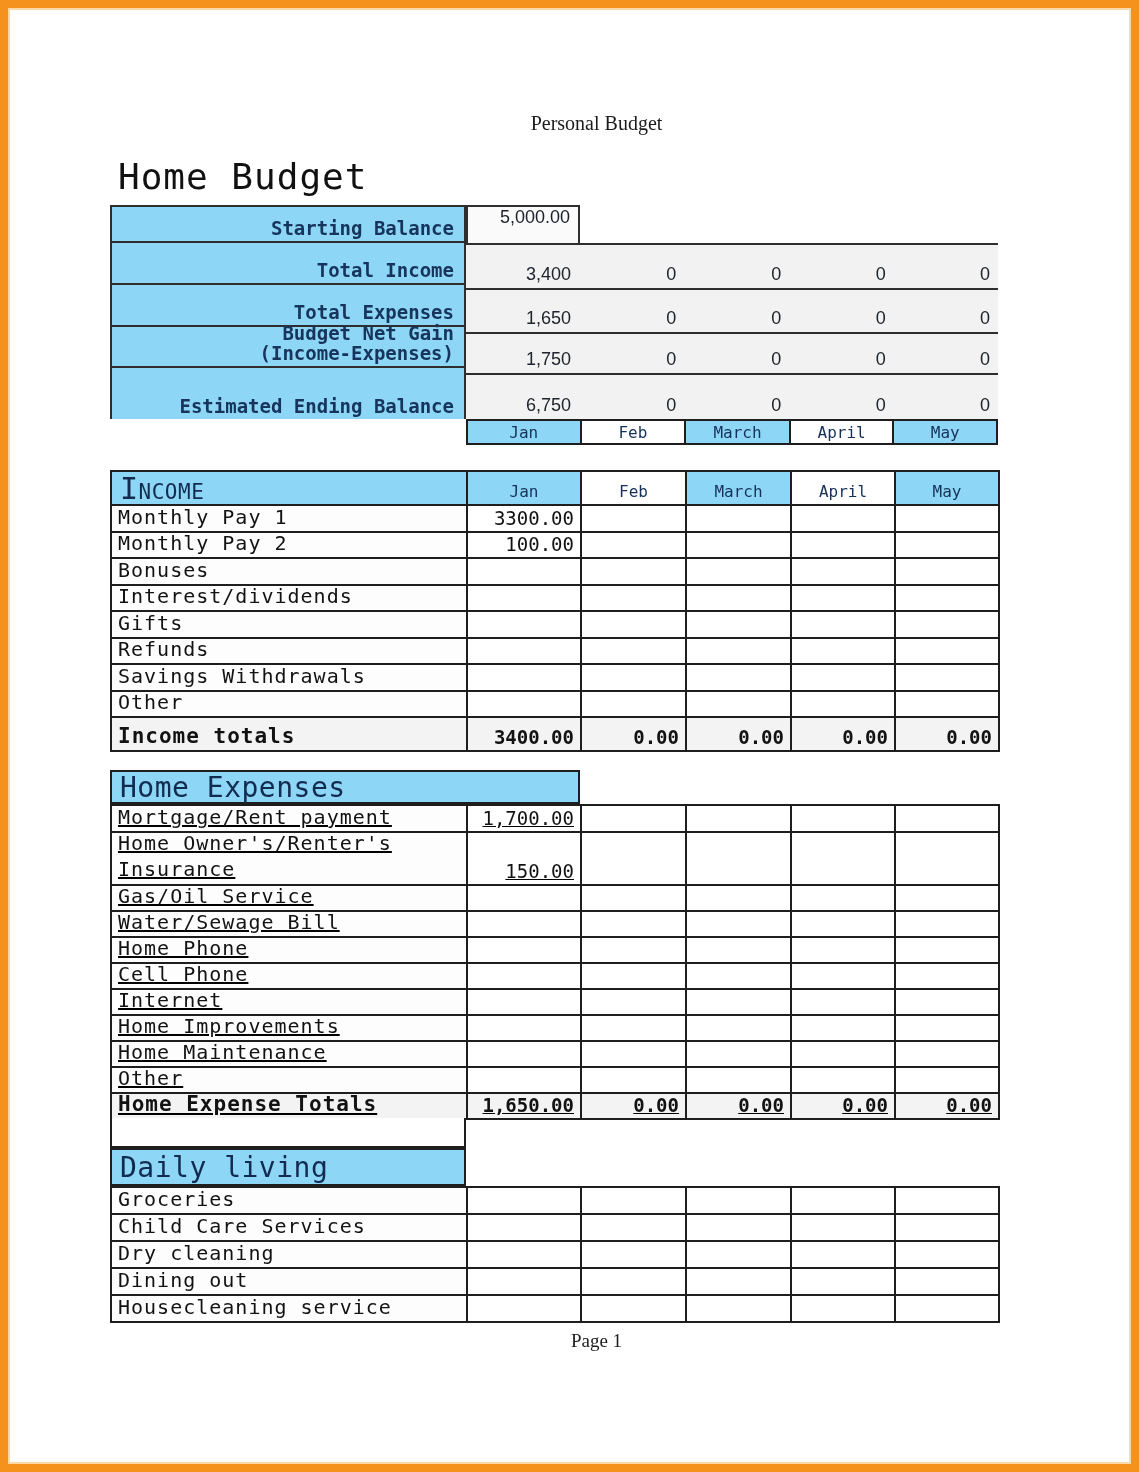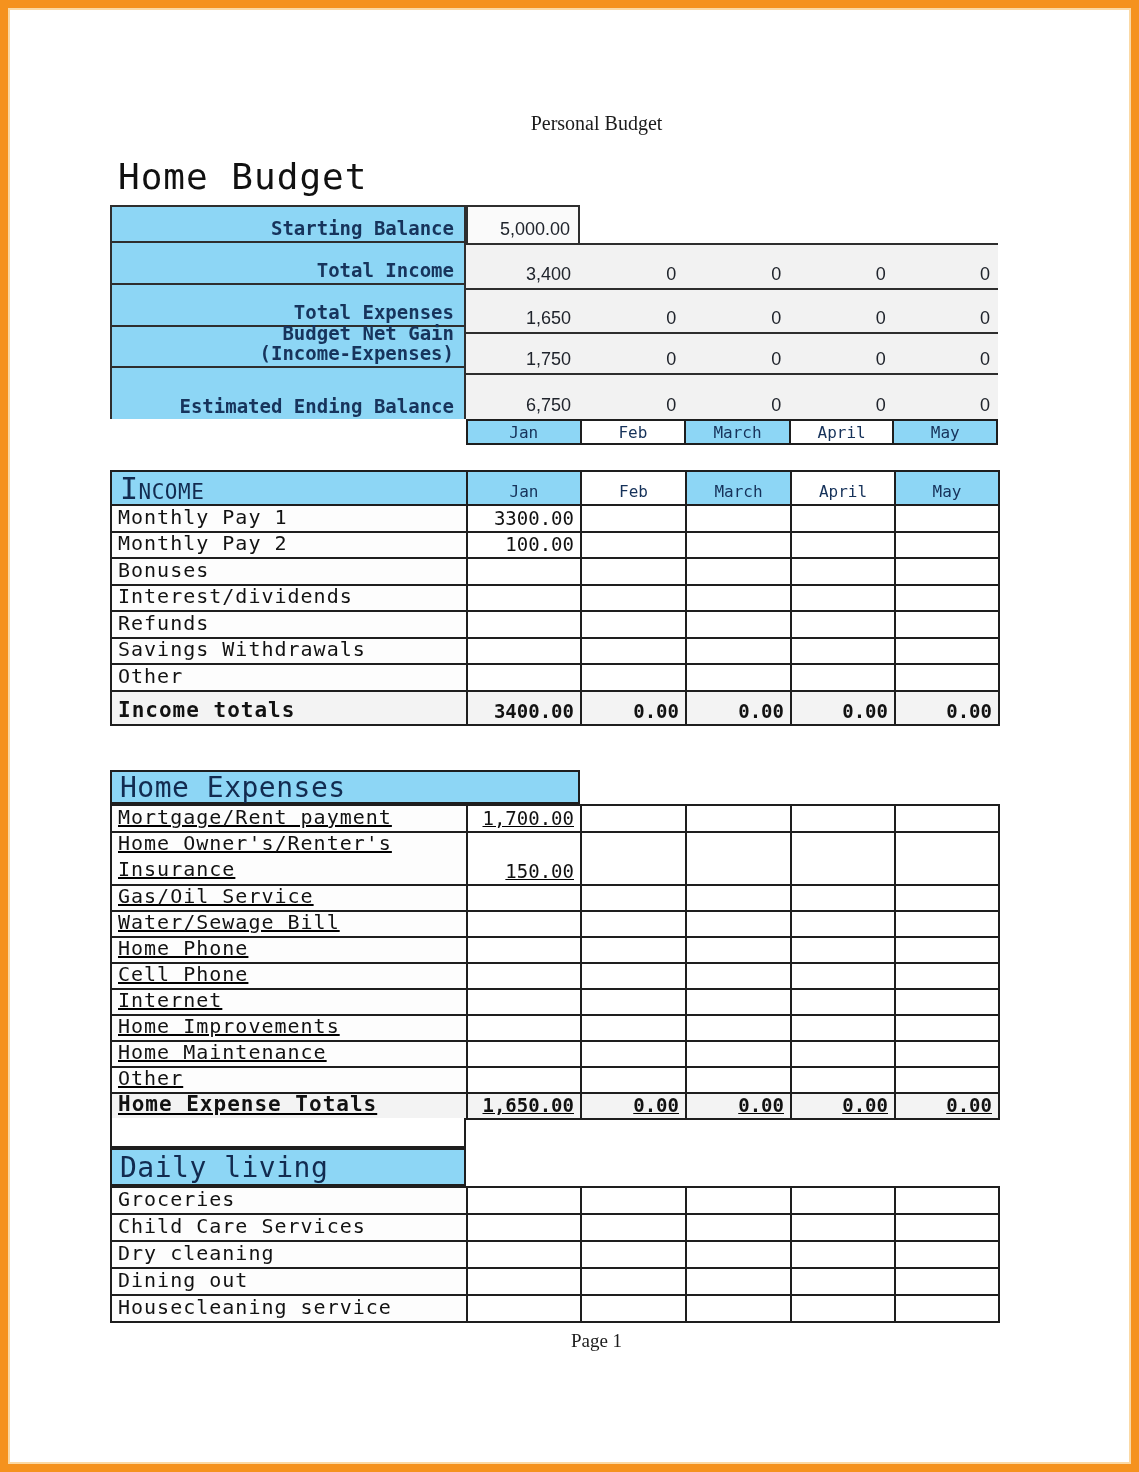--- a/index.html
+++ b/index.html
@@ -30,21 +30,21 @@
   .sum-lrow{
     box-sizing:border-box;border-bottom:2px solid #2E2E2E;
     display:flex;align-items:flex-end;justify-content:flex-end;
     padding:0 10px 3px 0;
     font-weight:bold;font-size:19px;color:#17345C;line-height:20px;text-align:right;
   }
   #sb-cell{
     left:458px;top:197px;width:114px;height:40px;box-sizing:border-box;
     background:#FAFAFA;border:2px solid #2E2E2E;
     display:flex;align-items:flex-end;justify-content:flex-end;
-    padding:0 8px 3px 0;font-size:18px;color:#20242c;
+    padding:0 8px 15px 0;font-size:18px;color:#20242c;
   }
   #sum-values{
     left:458px;top:235px;width:532px;height:176px;box-sizing:border-box;
     background:#F2F2F2;border-top:2px solid #2E2E2E;
     display:flex;flex-direction:column;
   }
   .sum-vrow{box-sizing:border-box;display:flex;}
   .sum-vrow.lined{border-bottom:2px solid #2E2E2E;}
   .sum-vcell{
     box-sizing:border-box;display:flex;align-items:flex-end;justify-content:flex-end;
@@ -209,20 +209,28 @@
     </div>
     <div class="drow data">
       <div class="dcell c-label lab">Interest/dividends</div>
       <div class="dcell c-jan val"></div>
       <div class="dcell c-feb val"></div>
       <div class="dcell c-mar val"></div>
       <div class="dcell c-apr val"></div>
       <div class="dcell c-may val"></div>
     </div>
     <div class="drow data">
+      <div class="dcell c-label lab">Gifts</div>
+      <div class="dcell c-jan val"></div>
+      <div class="dcell c-feb val"></div>
+      <div class="dcell c-mar val"></div>
+      <div class="dcell c-apr val"></div>
+      <div class="dcell c-may val"></div>
+    </div>
+    <div class="drow data">
       <div class="dcell c-label lab">Refunds</div>
       <div class="dcell c-jan val"></div>
       <div class="dcell c-feb val"></div>
       <div class="dcell c-mar val"></div>
       <div class="dcell c-apr val"></div>
       <div class="dcell c-may val"></div>
     </div>
     <div class="drow data">
       <div class="dcell c-label lab">Savings Withdrawals</div>
       <div class="dcell c-jan val"></div>

